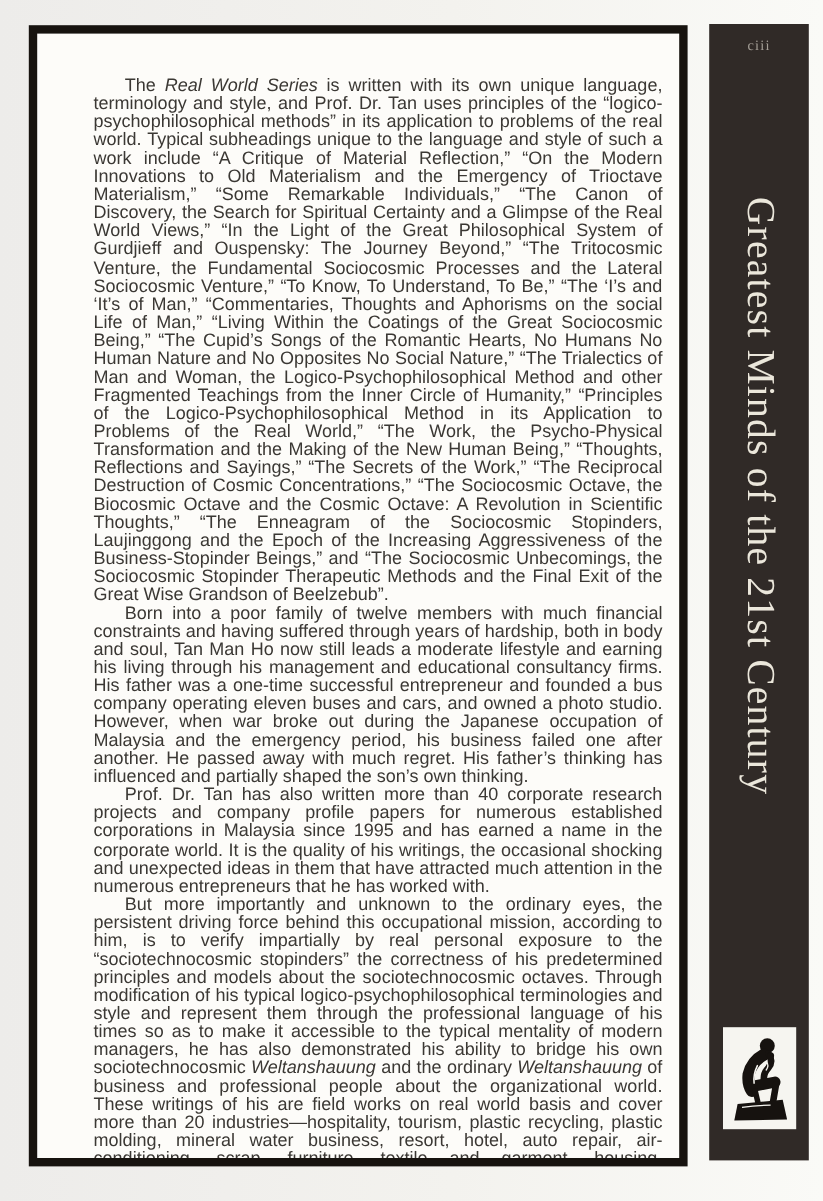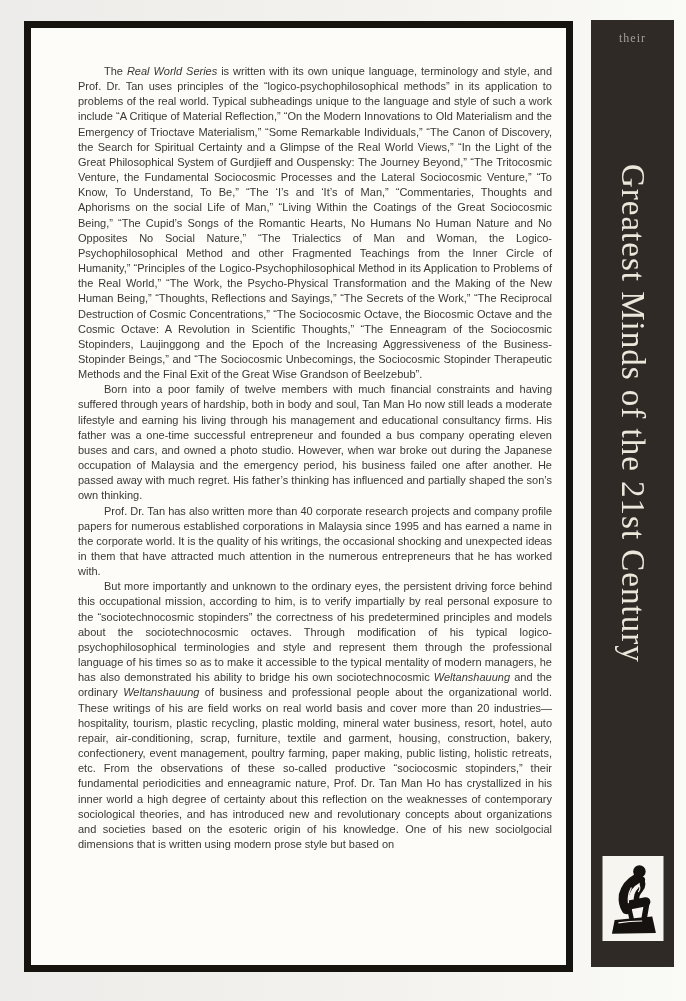--- a/index.html
+++ b/index.html
@@ -18,21 +18,21 @@
     background:var(--paper,#fdfcf9);
     overflow:hidden;
   }
   .article{
     position:absolute;top:0;left:0;right:0;bottom:0;
     padding:36px 14px 0 47px;
     color:var(--body-text,#3b3834);
   }
   .article p.para{
     margin:0;
-    font-size:11px;
+    font-size:15px;
     line-height:15.15px;
     text-align:justify;
     text-indent:26px;
   }
   .article em{font-style:italic;}
   .spine{
     position:absolute;left:591px;top:20px;
     width:83px;height:947px;
     background:var(--sidebar-bg,#302a27);
   }
@@ -68,21 +68,21 @@
   <div class="frame">
     <div class="article">
         <p class="para"><span>The </span><em>Real World Series</em><span> is written with its own unique language, terminology and style, and Prof. Dr. Tan uses principles of the “logico-psychophilosophical methods” in its application to problems of the real world. Typical subheadings unique to the language and style of such a work include “A Critique of Material Reflection,” “On the Modern Innovations to Old Materialism and the Emergency of Trioctave Materialism,” “Some Remarkable Individuals,” “The Canon of Discovery, the Search for Spiritual Certainty and a Glimpse of the Real World Views,” “In the Light of the Great Philosophical System of Gurdjieff and Ouspensky: The Journey Beyond,” “The Tritocosmic Venture, the Fundamental Sociocosmic Processes and the Lateral Sociocosmic Venture,” “To Know, To Understand, To Be,” “The ‘I’s and ‘It’s of Man,” “Commentaries, Thoughts and Aphorisms on the social Life of Man,” “Living Within the Coatings of the Great Sociocosmic Being,” “The Cupid’s Songs of the Romantic Hearts, No Humans No Human Nature and No Opposites No Social Nature,” “The Trialectics of Man and Woman, the Logico-Psychophilosophical Method and other Fragmented Teachings from the Inner Circle of Humanity,” “Principles of the Logico-Psychophilosophical Method in its Application to Problems of the Real World,” “The Work, the Psycho-Physical Transformation and the Making of the New Human Being,” “Thoughts, Reflections and Sayings,” “The Secrets of the Work,” “The Reciprocal Destruction of Cosmic Concentrations,” “The Sociocosmic Octave, the Biocosmic Octave and the Cosmic Octave: A Revolution in Scientific Thoughts,” “The Enneagram of the Sociocosmic Stopinders, Laujinggong and the Epoch of the Increasing Aggressiveness of the Business-Stopinder Beings,” and “The Sociocosmic Unbecomings, the Sociocosmic Stopinder Therapeutic Methods and the Final Exit of the Great Wise Grandson of Beelzebub”.</span></p>
         <p class="para"><span>Born into a poor family of twelve members with much financial constraints and having suffered through years of hardship, both in body and soul, Tan Man Ho now still leads a moderate lifestyle and earning his living through his management and educational consultancy firms. His father was a one-time successful entrepreneur and founded a bus company operating eleven buses and cars, and owned a photo studio. However, when war broke out during the Japanese occupation of Malaysia and the emergency period, his business failed one after another. He passed away with much regret. His father’s thinking has influenced and partially shaped the son’s own thinking.</span></p>
         <p class="para"><span>Prof. Dr. Tan has also written more than 40 corporate research projects and company profile papers for numerous established corporations in Malaysia since 1995 and has earned a name in the corporate world. It is the quality of his writings, the occasional shocking and unexpected ideas in them that have attracted much attention in the numerous entrepreneurs that he has worked with.</span></p>
         <p class="para"><span>But more importantly and unknown to the ordinary eyes, the persistent driving force behind this occupational mission, according to him, is to verify impartially by real personal exposure to the “sociotechnocosmic stopinders” the correctness of his predetermined principles and models about the sociotechnocosmic octaves. Through modification of his typical logico-psychophilosophical terminologies and style and represent them through the professional language of his times so as to make it accessible to the typical mentality of modern managers, he has also demonstrated his ability to bridge his own sociotechnocosmic </span><em>Weltanshauung</em><span> and the ordinary </span><em>Weltanshauung</em><span> of business and professional people about the organizational world. These writings of his are field works on real world basis and cover more than 20 industries—hospitality, tourism, plastic recycling, plastic molding, mineral water business, resort, hotel, auto repair, air-conditioning, scrap, furniture, textile and garment, housing, construction, bakery, confectionery, event management, poultry farming, paper making, public listing, holistic retreats, etc. From the observations of these so-called productive “sociocosmic stopinders,” their fundamental periodicities and enneagramic nature, Prof. Dr. Tan Man Ho has crystallized in his inner world a high degree of certainty about this reflection on the weaknesses of contemporary sociological theories, and has introduced new and revolutionary concepts about organizations and societies based on the esoteric origin of his knowledge. One of his new sociolgocial dimensions that is written using modern prose style but based on</span></p>
       </div>
   </div>
 
   <div class="spine">
-    <div class="page-number">their</div>
+    <div class="page-number">ciii</div>
     <div class="spine-title">Greatest Minds of the 21st Century</div>
     <div class="thinker-box">
       <svg width="55" height="78" viewBox="0 0 60 84" xmlns="http://www.w3.org/2000/svg">
 
         <circle cx="37" cy="12" r="6.8" fill="#16120f"></circle>
         <g stroke="#16120f" fill="none" stroke-linecap="round">
 
           <path d="M34,20 Q23,26 20,38 Q19,47 23,53" stroke-width="11"></path>
 
           <path d="M38,19 Q43,26 38,32 Q33,37 34,44" stroke-width="6"></path>

